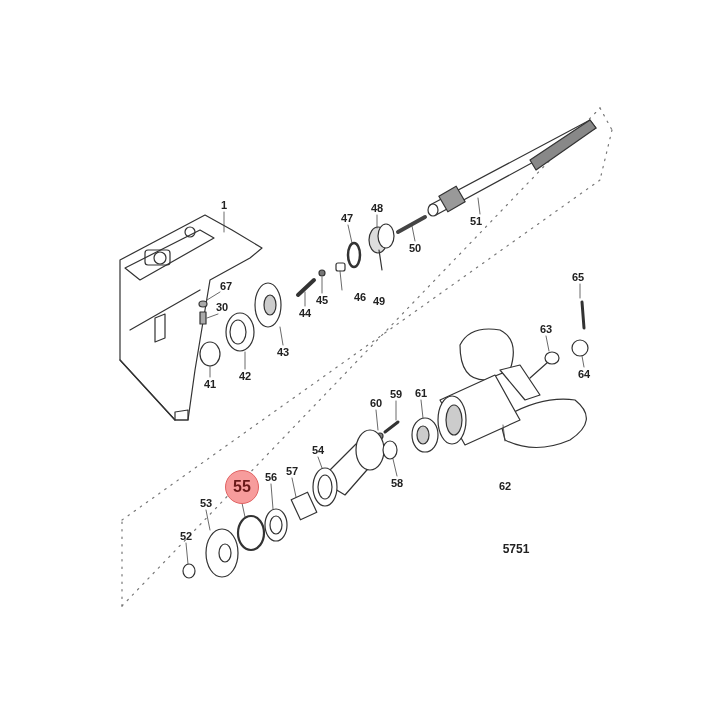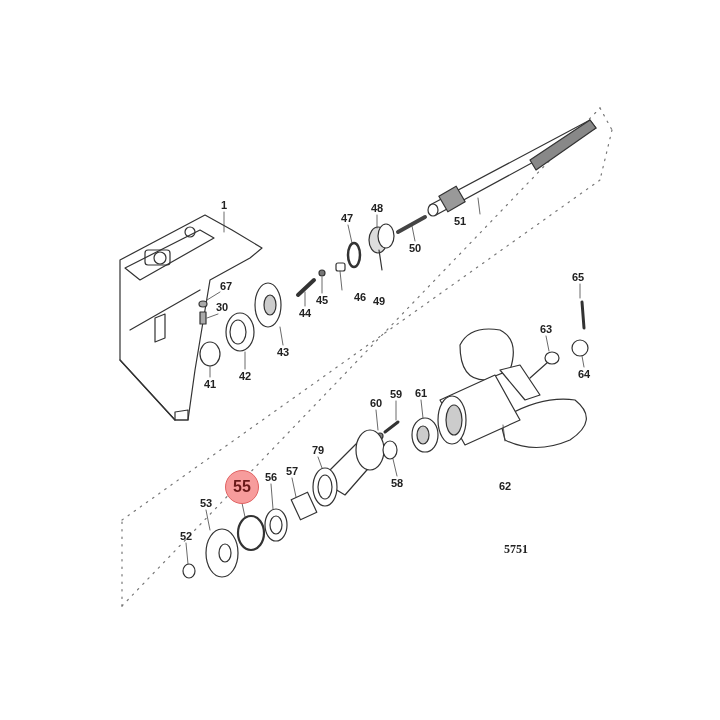--- a/index.html
+++ b/index.html
@@ -158,32 +158,32 @@
     <div class="lbl" style="left: 210px; top: 384px;">41</div>
     <div class="lbl" style="left: 245px; top: 376px;">42</div>
     <div class="lbl" style="left: 283px; top: 352px;">43</div>
     <div class="lbl" style="left: 305px; top: 313px;">44</div>
     <div class="lbl" style="left: 322px; top: 300px;">45</div>
     <div class="lbl" style="left: 360px; top: 297px;">46</div>
     <div class="lbl" style="left: 347px; top: 218px;">47</div>
     <div class="lbl" style="left: 377px; top: 208px;">48</div>
     <div class="lbl" style="left: 379px; top: 301px;">49</div>
     <div class="lbl" style="left: 415px; top: 248px;">50</div>
-    <div class="lbl" style="left: 460px; top: 221px; text-align: right;">51</div>
+    <div class="lbl" style="left: 476px; top: 221px; text-align: right;">51</div>
     <div class="lbl" style="left: 186px; top: 536px;">52</div>
     <div class="lbl" style="left: 206px; top: 503px;">53</div>
-    <div class="lbl" style="left: 318px; top: 450px;">79</div>
+    <div class="lbl" style="left: 318px; top: 450px;">54</div>
     <div class="hl-text" style="left: 242px; top: 487px;">55</div>
     <div class="lbl" style="left: 271px; top: 477px;">56</div>
     <div class="lbl" style="left: 292px; top: 471px;">57</div>
     <div class="lbl" style="left: 397px; top: 483px;">58</div>
     <div class="lbl" style="left: 396px; top: 394px;">59</div>
     <div class="lbl" style="left: 376px; top: 403px;">60</div>
     <div class="lbl" style="left: 421px; top: 393px;">61</div>
     <div class="lbl" style="left: 505px; top: 448px; margin-top: 38px;">62</div>
     <div class="lbl" style="left: 546px; top: 329px;">63</div>
     <div class="lbl" style="left: 584px; top: 374px; text-align: center;">64</div>
     <div class="lbl" style="left: 578px; top: 277px;">65</div>
     <div class="lbl" style="left: 222px; top: 307px;">30</div>
     <div class="lbl" style="left: 226px; top: 286px;">67</div>
   </div>
 
-<div class="code" style="left:516px;top:549px;font-family:Liberation Serif, serif;">5751</div>
+<div class="code" style="left:516px;top:549px;">5751</div>
 
 </body></html>

